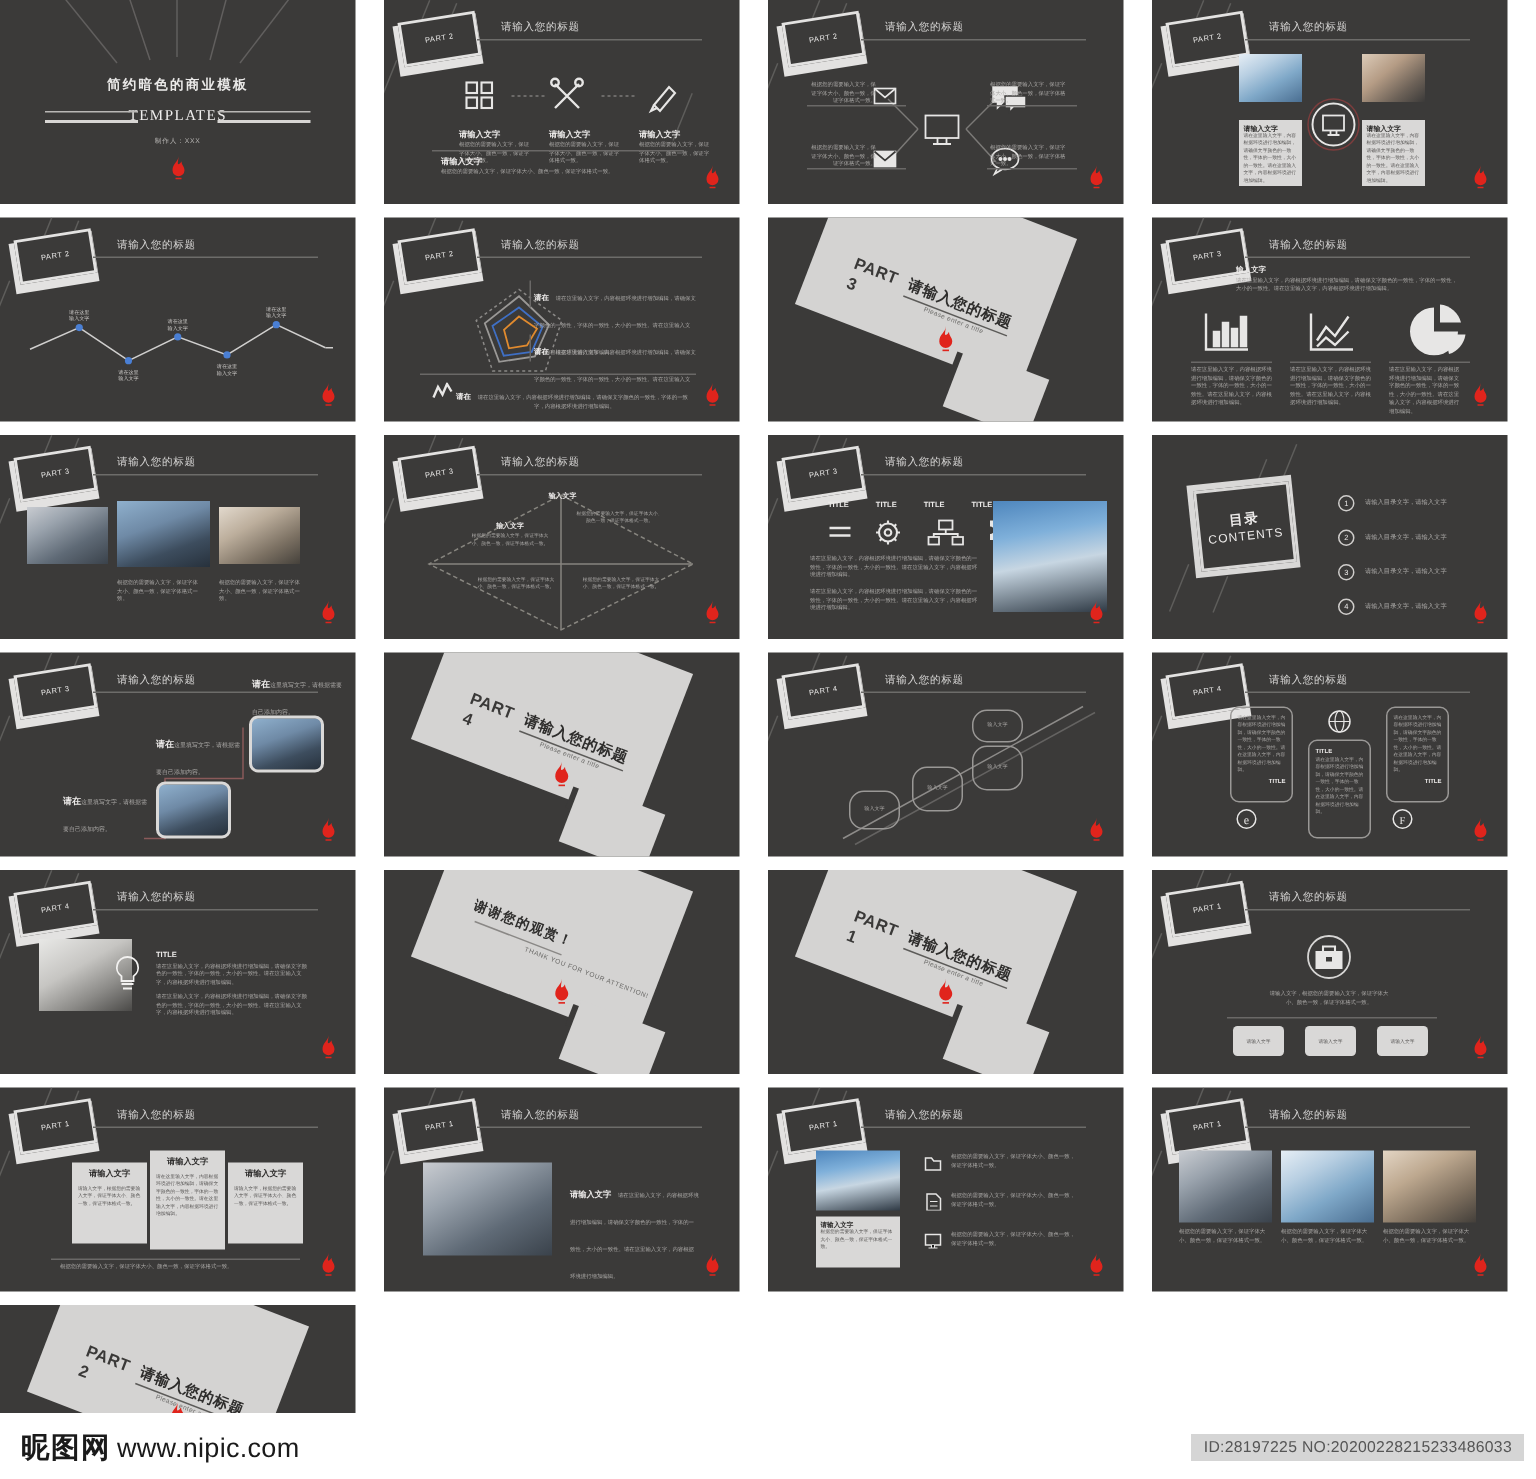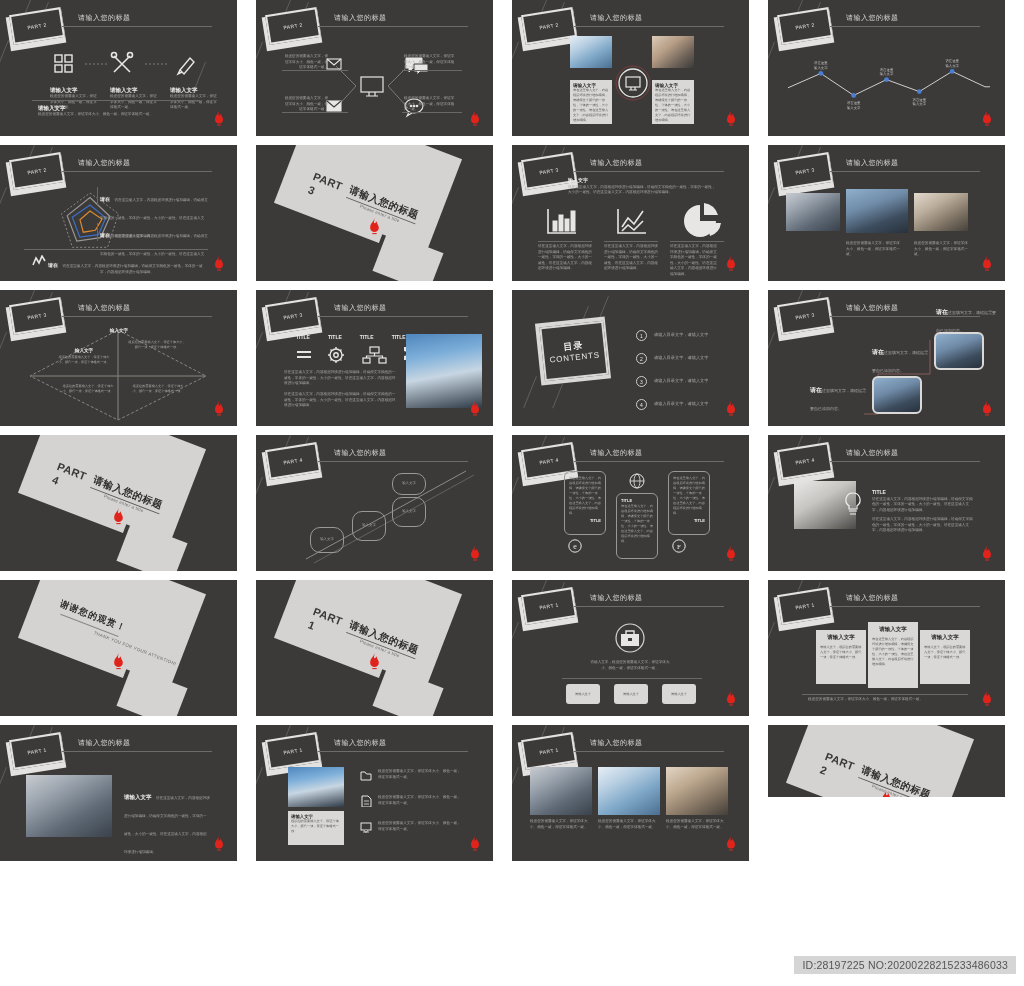--- a/index.html
+++ b/index.html
@@ -102,20 +102,40 @@
 
   .ln { position:absolute; background:#6a6867; }
 </style>
 </head>
 <body>
 
 <div id="root">
 
   <div class="grid">
 
+    <div class="slide">
+      <svg width="237" height="136" style="position:absolute;left:0;top:0">
+        <line x1="40" y1="-5" x2="78" y2="42" stroke="#615f5e" stroke-width="1"></line>
+        <line x1="85" y1="-5" x2="100" y2="40" stroke="#615f5e" stroke-width="1"></line>
+        <line x1="118" y1="-5" x2="118" y2="38" stroke="#615f5e" stroke-width="1"></line>
+        <line x1="152" y1="-5" x2="140" y2="40" stroke="#615f5e" stroke-width="1"></line>
+        <line x1="196" y1="-5" x2="160" y2="42" stroke="#615f5e" stroke-width="1"></line>
+      </svg>
+      <div style="position:absolute;left:0;top:50px;width:237px;text-align:center;color:#e9e8e7;font-size:9px;font-weight:bold;letter-spacing:1.5px">简约暗色的商业模板</div>
+      <div style="position:absolute;left:0;top:72px;width:237px;text-align:center;color:#f0efee;font-size:10px;letter-spacing:1px;font-family:'Liberation Serif',serif">TEMPLATES</div>
+      <div class="ln" style="left:30px;top:74px;width:62px;height:1px;background:#b9b7b5"></div>
+      <div class="ln" style="left:30px;top:80px;width:62px;height:2px;background:#d8d6d4"></div>
+      <div class="ln" style="left:145px;top:74px;width:62px;height:1px;background:#b9b7b5"></div>
+      <div class="ln" style="left:145px;top:80px;width:62px;height:2px;background:#d8d6d4"></div>
+      <div style="position:absolute;left:0;top:91px;width:237px;text-align:center;color:#b4b2b0;font-size:4.5px;letter-spacing:.5px">制作人：XXX</div>
+      <svg class="flame" style="left:113px;bottom:16px" viewBox="0 0 24 32">
+        <path d="M12 0C12 8 4 10 4 19a8 8 0 0016 0c0-5-4-7-4-12 0 0-2 4-4 4S12 6 12 0z" fill="#e0241c"></path>
+        <rect x="8" y="29" width="8" height="2" fill="#e0241c"></rect>
+      </svg>
+    </div>
 
     <div class="slide">
       <div class="streaks">
         <div class="streak" style="left:30px;top:0;height:34px;transform:rotate(22deg)"></div>
         <div class="streak" style="left:48px;top:2px;height:26px;transform:rotate(22deg)"></div>
         <div class="streak" style="left:8px;top:40px;height:28px;transform:rotate(22deg)"></div>
         <div class="streak" style="left:205px;top:62px;height:34px;transform:rotate(22deg)"></div>
       </div>
       <div class="partbadge">
         <div class="card-back"></div>
@@ -993,15 +1013,19 @@
       </div>
       <svg style="position:absolute;left:112px;top:64px;width:13px;height:18px" viewBox="0 0 24 32">
         <path d="M12 0C12 8 4 10 4 19a8 8 0 0016 0c0-5-4-7-4-12 0 0-2 4-4 4S12 6 12 0z" fill="#e0241c"></path>
         <rect x="8" y="29" width="8" height="2" fill="#e0241c"></rect>
       </svg>
     </div>
 
   </div>
 
   <div class="footer"></div>
+  <div class="wm">
+    <span class="wm-cn">昵图网</span>
+    <span class="wm-url">www.nipic.com</span>
+  </div>
   <div class="idbadge">ID:28197225 NO:20200228215233486033</div>
 
 </div>
 
 </body></html>

